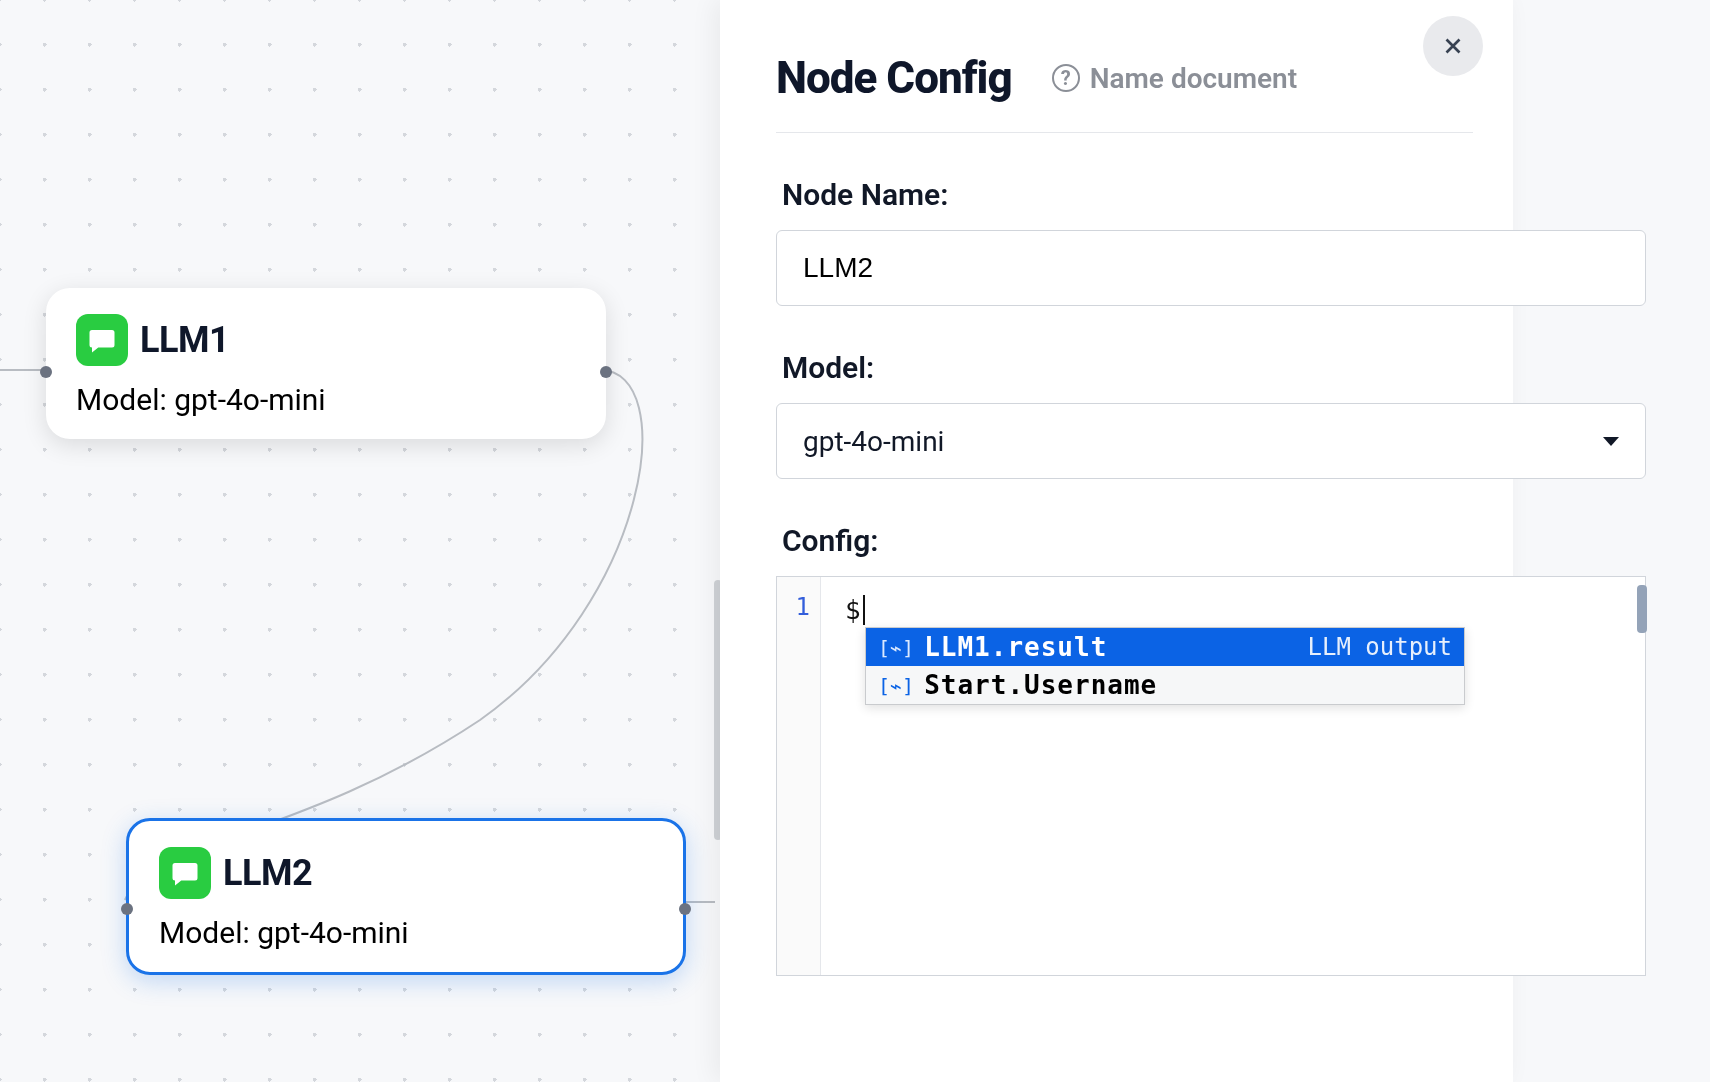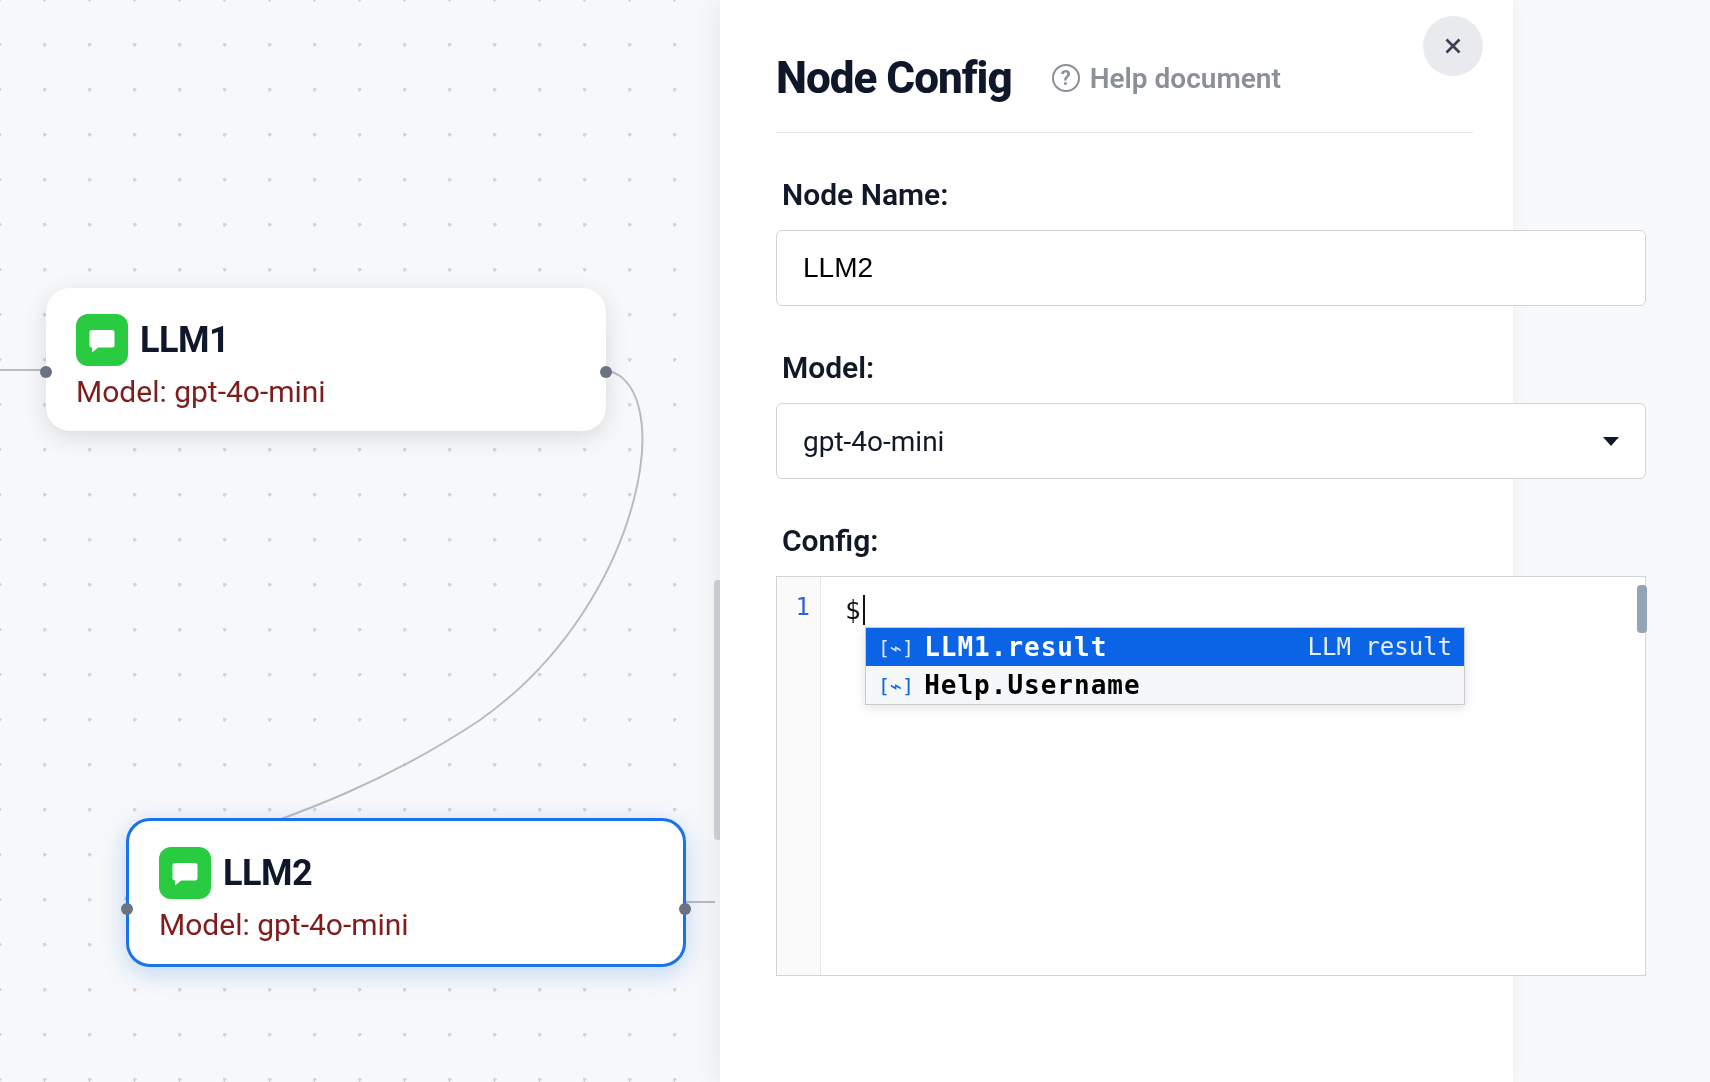--- a/index.html
+++ b/index.html
@@ -38,21 +38,21 @@
   .node-header { display: flex; align-items: center; gap: 12px; }
   .node-icon {
     width: 52px; height: 52px;
     background: #29cc41;
     border-radius: 12px;
     display: flex; align-items: center; justify-content: center;
     flex-shrink: 0;
   }
   .node-icon svg { width: 30px; height: 30px; fill: #ffffff; }
   .node-title { font-size: 36px; font-weight: 700; color: #0f172a; letter-spacing: -0.5px; }
-  .node-sub { font-size: 30px; color: #7f1d1d; margin-top: 8px; }
+  .node-sub { font-size: 30px; color: #000000; margin-top: 16px; }
   
   .handle {
     position: absolute;
     width: 12px; height: 12px;
     background: #6b7280;
     border-radius: 50%;
   }
   
   .edges {
     position: absolute; left:0; top:0;
@@ -280,21 +280,21 @@
   <button class="close-btn">
     <svg viewBox="0 0 24 24" fill="none">
         <path d="M6 6l12 12M18 6L6 18"></path>
       </svg>
   </button>
 
   <div class="panel-header">
     <div class="panel-title">Node Config</div>
     <div class="help-link">
       <span class="help-icon">?</span>
-      <span>Help document</span>
+      <span>Name document</span>
     </div>
   </div>
 
   <div class="field-group">
     <div class="field-label">Node Name:</div>
     <div class="text-input">
       <input type="text" value="LLM2" style="">
     </div>
   </div>
 
@@ -317,25 +317,25 @@
         <div class="editor-line">
           <span class="dollar">$</span>
           <span class="caret"></span>
         </div>
       </div>
 
       <div class="autocomplete">
         <div class="ac-row selected">
           <span class="ac-icon">[⌁]</span>
           <span class="ac-label">LLM1.result</span>
-          <span class="ac-hint">LLM result</span>
+          <span class="ac-hint">LLM output</span>
         </div>
         <div class="ac-row">
           <span class="ac-icon">[⌁]</span>
-          <span class="ac-label">Help.Username</span>
+          <span class="ac-label">Start.Username</span>
           <span class="ac-hint"></span>
         </div>
       </div>
 
     </div>
   </div>
 
 </div>
 
 </body></html>

